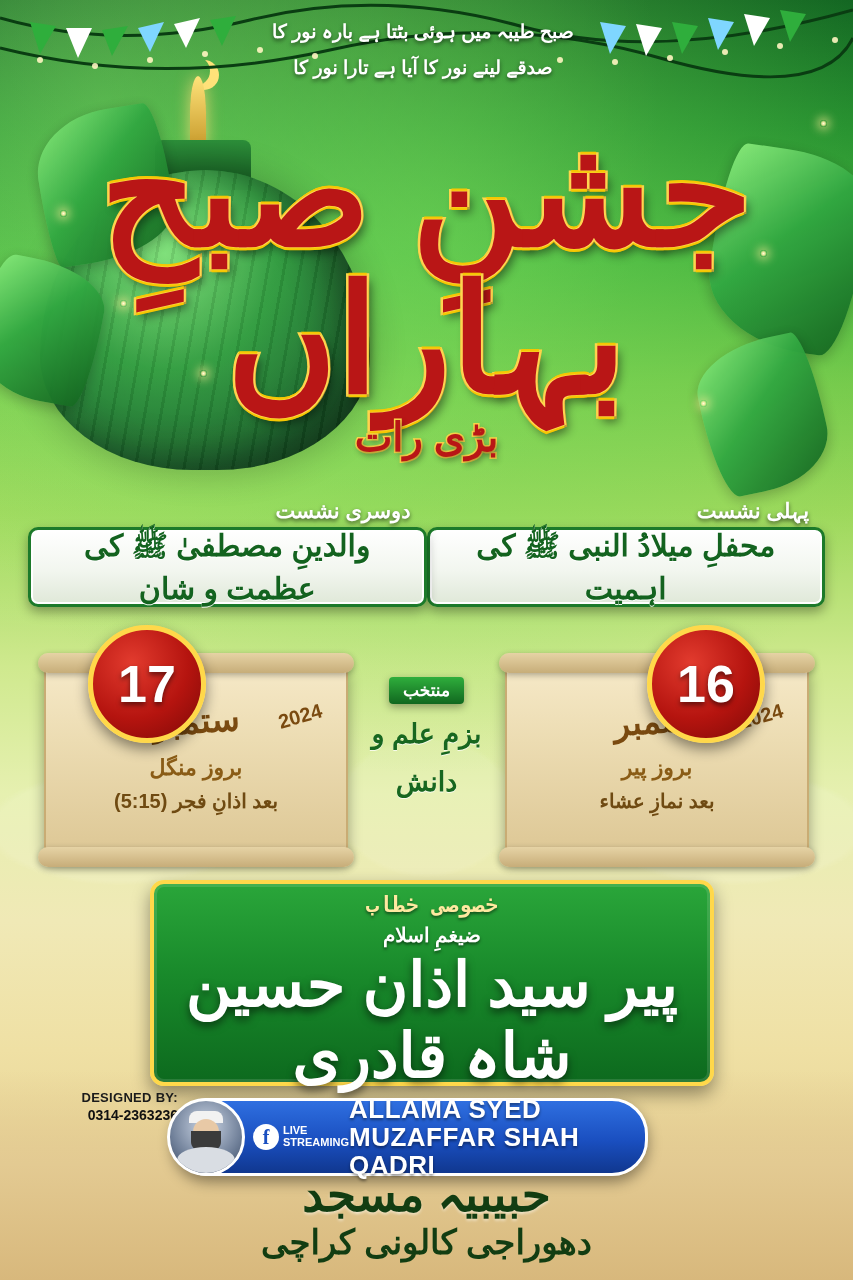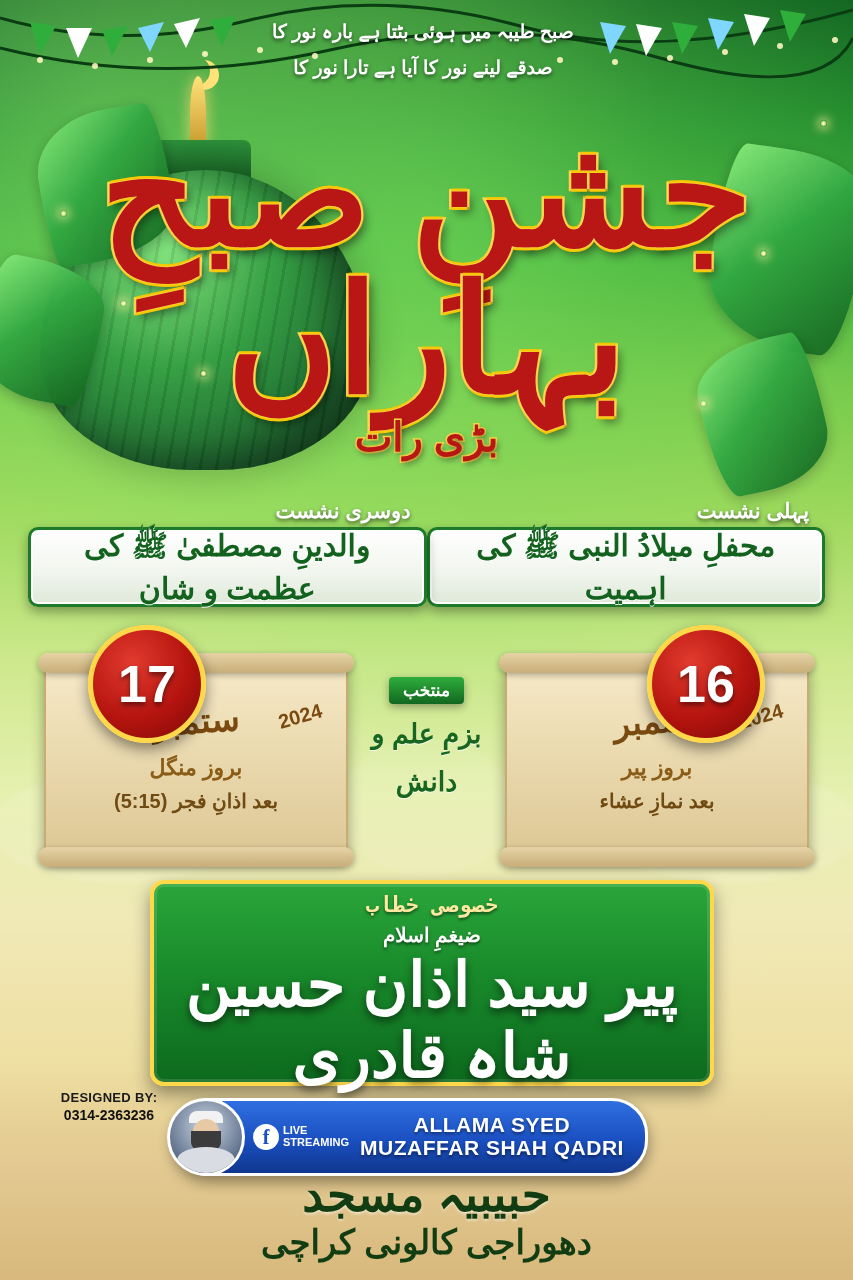--- a/index.html
+++ b/index.html
@@ -398,21 +398,21 @@
     color: #ffffff;
     text-shadow: 0 4px 8px rgba(0,0,0,.55);
   }
 
   
   .designer {
     position: absolute;
     left: 40px;
     top: 1090px;
     width: 138px;
-    text-align: center;
+    text-align: right;
     z-index: 10;
   }
   .designer-label {
     font-size: 13px;
     font-weight: bold;
     color: #1b1b1b;
     letter-spacing: .3px;
   }
   .designer-box {
     margin-top: 2px;
@@ -526,23 +526,23 @@
   }
   .fb-live-text {
     color: #ffffff;
     font-size: 11px;
     font-weight: bold;
     line-height: 1.05;
     text-align: left;
   }
   .live-name {
     flex: 1 1 auto;
-    text-align: center;
+    text-align: left;
     color: #ffffff;
-    font-size: 21px;
+    font-size: 26px;
     font-weight: bold;
     line-height: 1.08;
     letter-spacing: .5px;
     text-shadow: 0 2px 3px rgba(0,0,0,.45);
     padding-right: 10px;
   }
 
   
   .venue {
     position: absolute;

